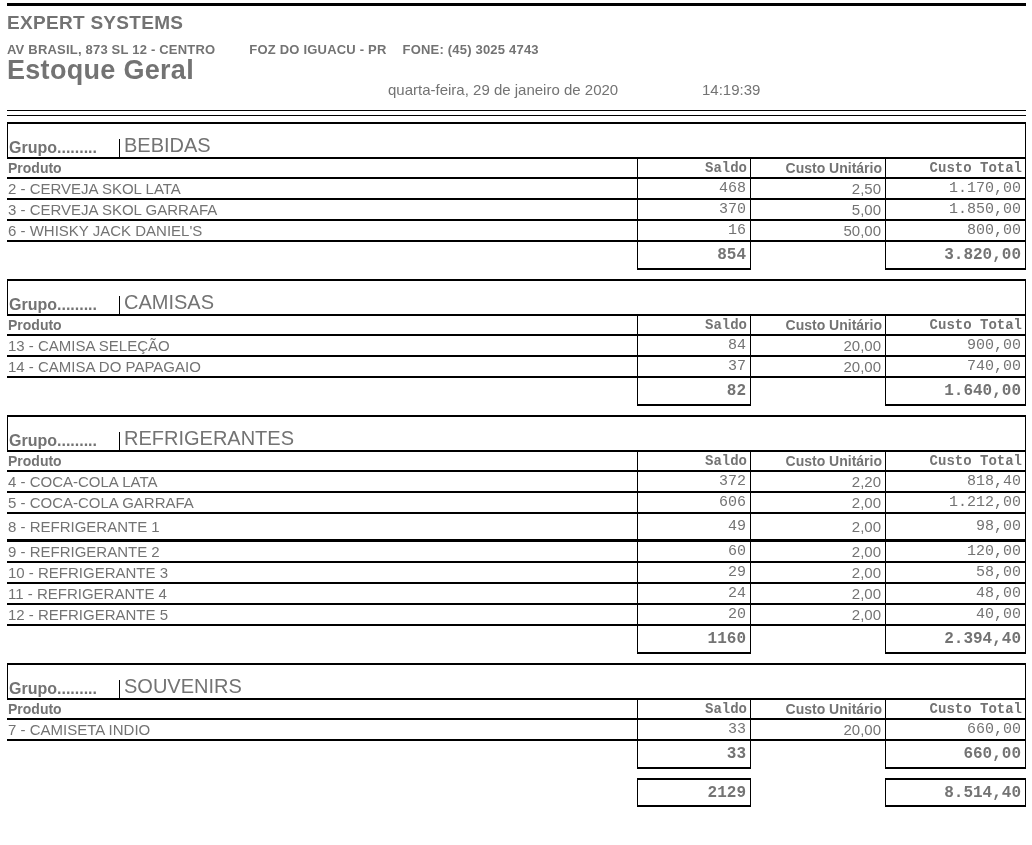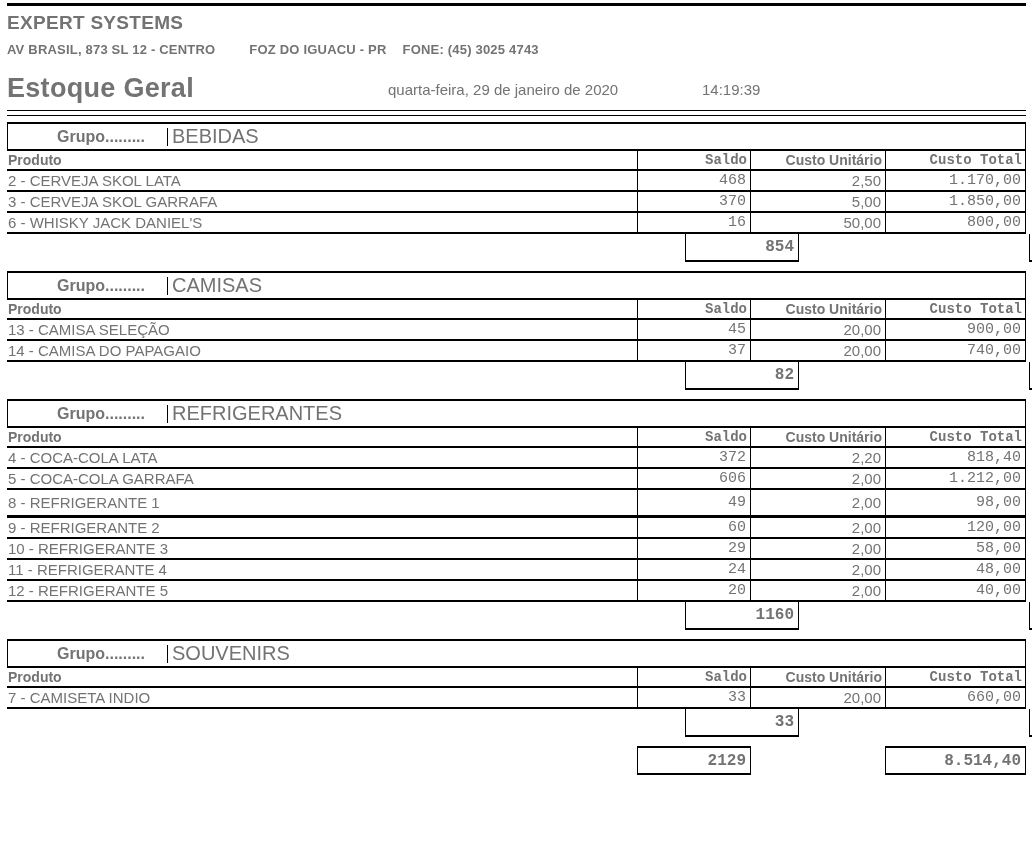--- a/index.html
+++ b/index.html
@@ -12,31 +12,31 @@
     color:#737373;
     font-family:"Liberation Sans",sans-serif;
     overflow:hidden;
   }
   .top-rule{margin-top:3px;border-top:3px solid #000;}
   .company{margin-top:6px;font-size:19px;font-weight:bold;letter-spacing:.3px;line-height:22px;}
   .addr{margin-top:8px;font-size:13px;font-weight:bold;letter-spacing:.2px;line-height:16px;white-space:nowrap;}
   .addr .city{margin-left:34px;}
   .addr .phone{margin-left:16px;}
   .title-row{position:relative;margin-top:12px;height:32px;}
-  .title{position:absolute;left:0;bottom:0;margin:0;font-size:27px;font-weight:bold;line-height:1;letter-spacing:.3px;}
+  .title{position:absolute;left:0;bottom:18px;margin:0;font-size:27px;font-weight:bold;line-height:1;letter-spacing:.3px;}
   .rdate{position:absolute;left:381px;bottom:4px;font-size:15px;}
   .rtime{position:absolute;left:695px;bottom:4px;font-size:15px;}
   .double-rule{margin-top:8px;height:4px;border-top:1px solid #000;border-bottom:1px solid #000;}
 
   .group{margin-top:9px;}
   .group.first{margin-top:6px;}
   .group-header{
-    height:29px;box-sizing:border-box;
+    height:37px;box-sizing:border-box;
     border:solid #000;border-width:2px 1px 2px 1px;
-    display:flex;align-items:center;padding-left:48px;
+    display:flex;align-items:flex-end;
   }
   .group-label{
     width:112px;box-sizing:border-box;flex:0 0 112px;
     display:flex;align-items:center;
     border-right:1px solid #000;
     font-size:16px;font-weight:bold;padding-left:1px;
   }
   .group-name{display:flex;align-items:center;font-size:20px;padding-left:4px;}
 
   .grid{display:grid;grid-template-columns:630px 114px 134px 141px;box-sizing:border-box;}
@@ -47,21 +47,21 @@
 
   .header-row{height:20px;}
   .header-row .cell{border-bottom:2px solid #000;font-size:14px;font-weight:bold;}
   .header-row .num{padding-right:3px;}
 
   .row{height:21px;}
   .row .cell{border-bottom:2px solid #000;font-size:15px;}
   .row.thick{height:28px;}
   .row.thick .cell{border-bottom-width:3px;}
 
-  .total-row{height:28px;gap:48px;}
+  .total-row{height:28px;}
   .total-row .cell{font-size:16px;font-weight:bold;}
   .total-row .saldo,.total-row .ct{border-bottom:2px solid #000;}
 
   .grand-total{margin-top:9px;height:29px;}
   .grand-total .cell{font-size:16px;font-weight:bold;}
   .grand-total .saldo,.grand-total .ct{border:solid #000;border-width:2px 1px 2px 1px;}
 </style>
 </head>
 <body>
 
@@ -126,21 +126,21 @@
       <span class="group-name">CAMISAS</span>
     </div>
     <div class="grid header-row">
       <div class="cell produto">Produto</div>
       <div class="cell num saldo">Saldo</div>
       <div class="cell num cu">Custo Unitário</div>
       <div class="cell num ct">Custo Total</div>
     </div>
     <div class="grid row">
       <div class="cell produto">13 - CAMISA SELEÇÃO</div>
-      <div class="cell num saldo">45</div>
+      <div class="cell num saldo">84</div>
       <div class="cell num cu">20,00</div>
       <div class="cell num ct">900,00</div>
     </div>
     <div class="grid row">
       <div class="cell produto">14 - CAMISA DO PAPAGAIO</div>
       <div class="cell num saldo">37</div>
       <div class="cell num cu">20,00</div>
       <div class="cell num ct">740,00</div>
     </div>
     <div class="grid total-row">

